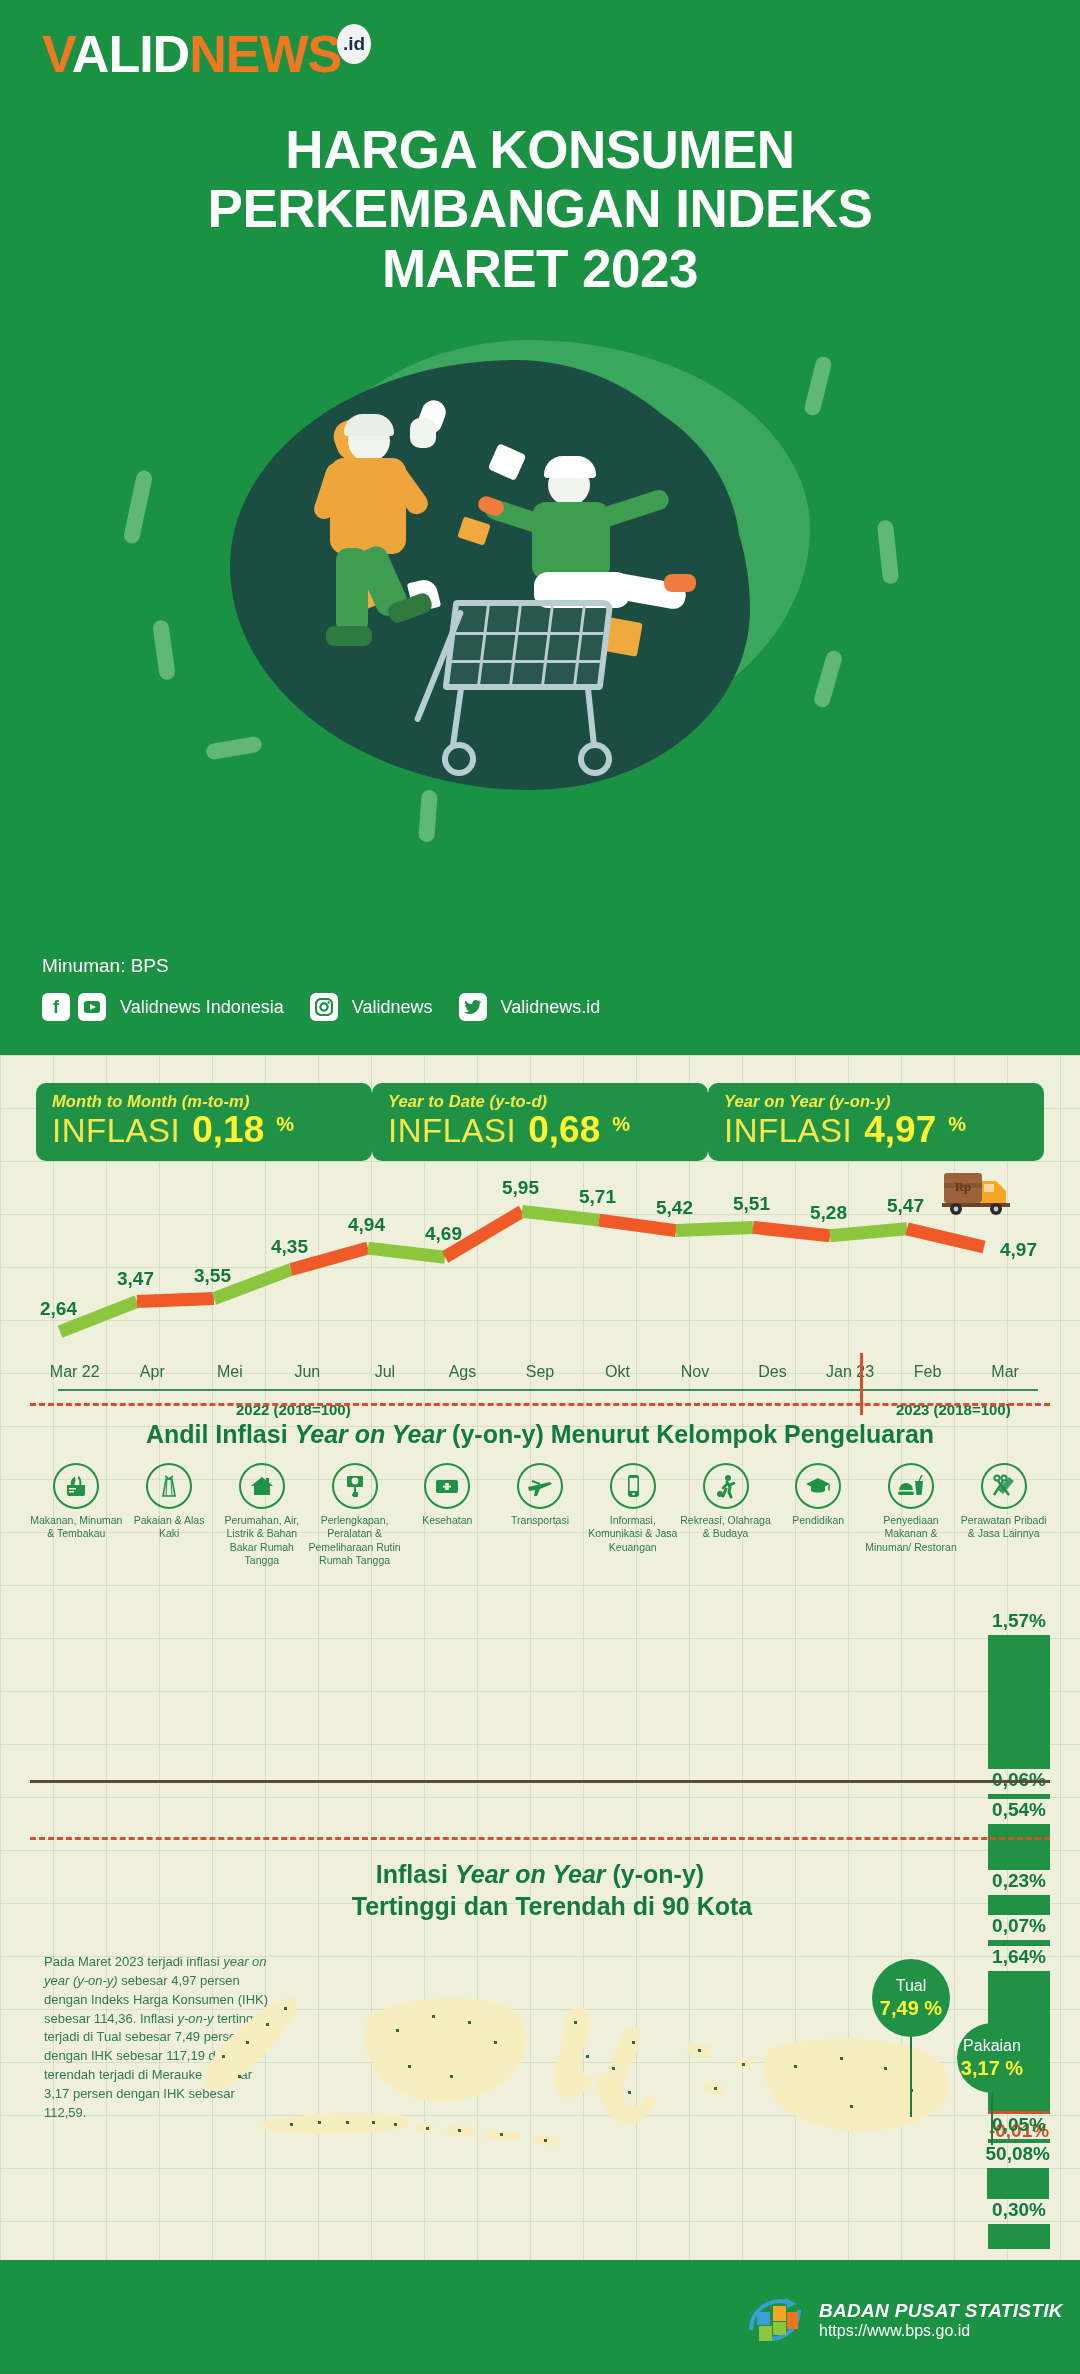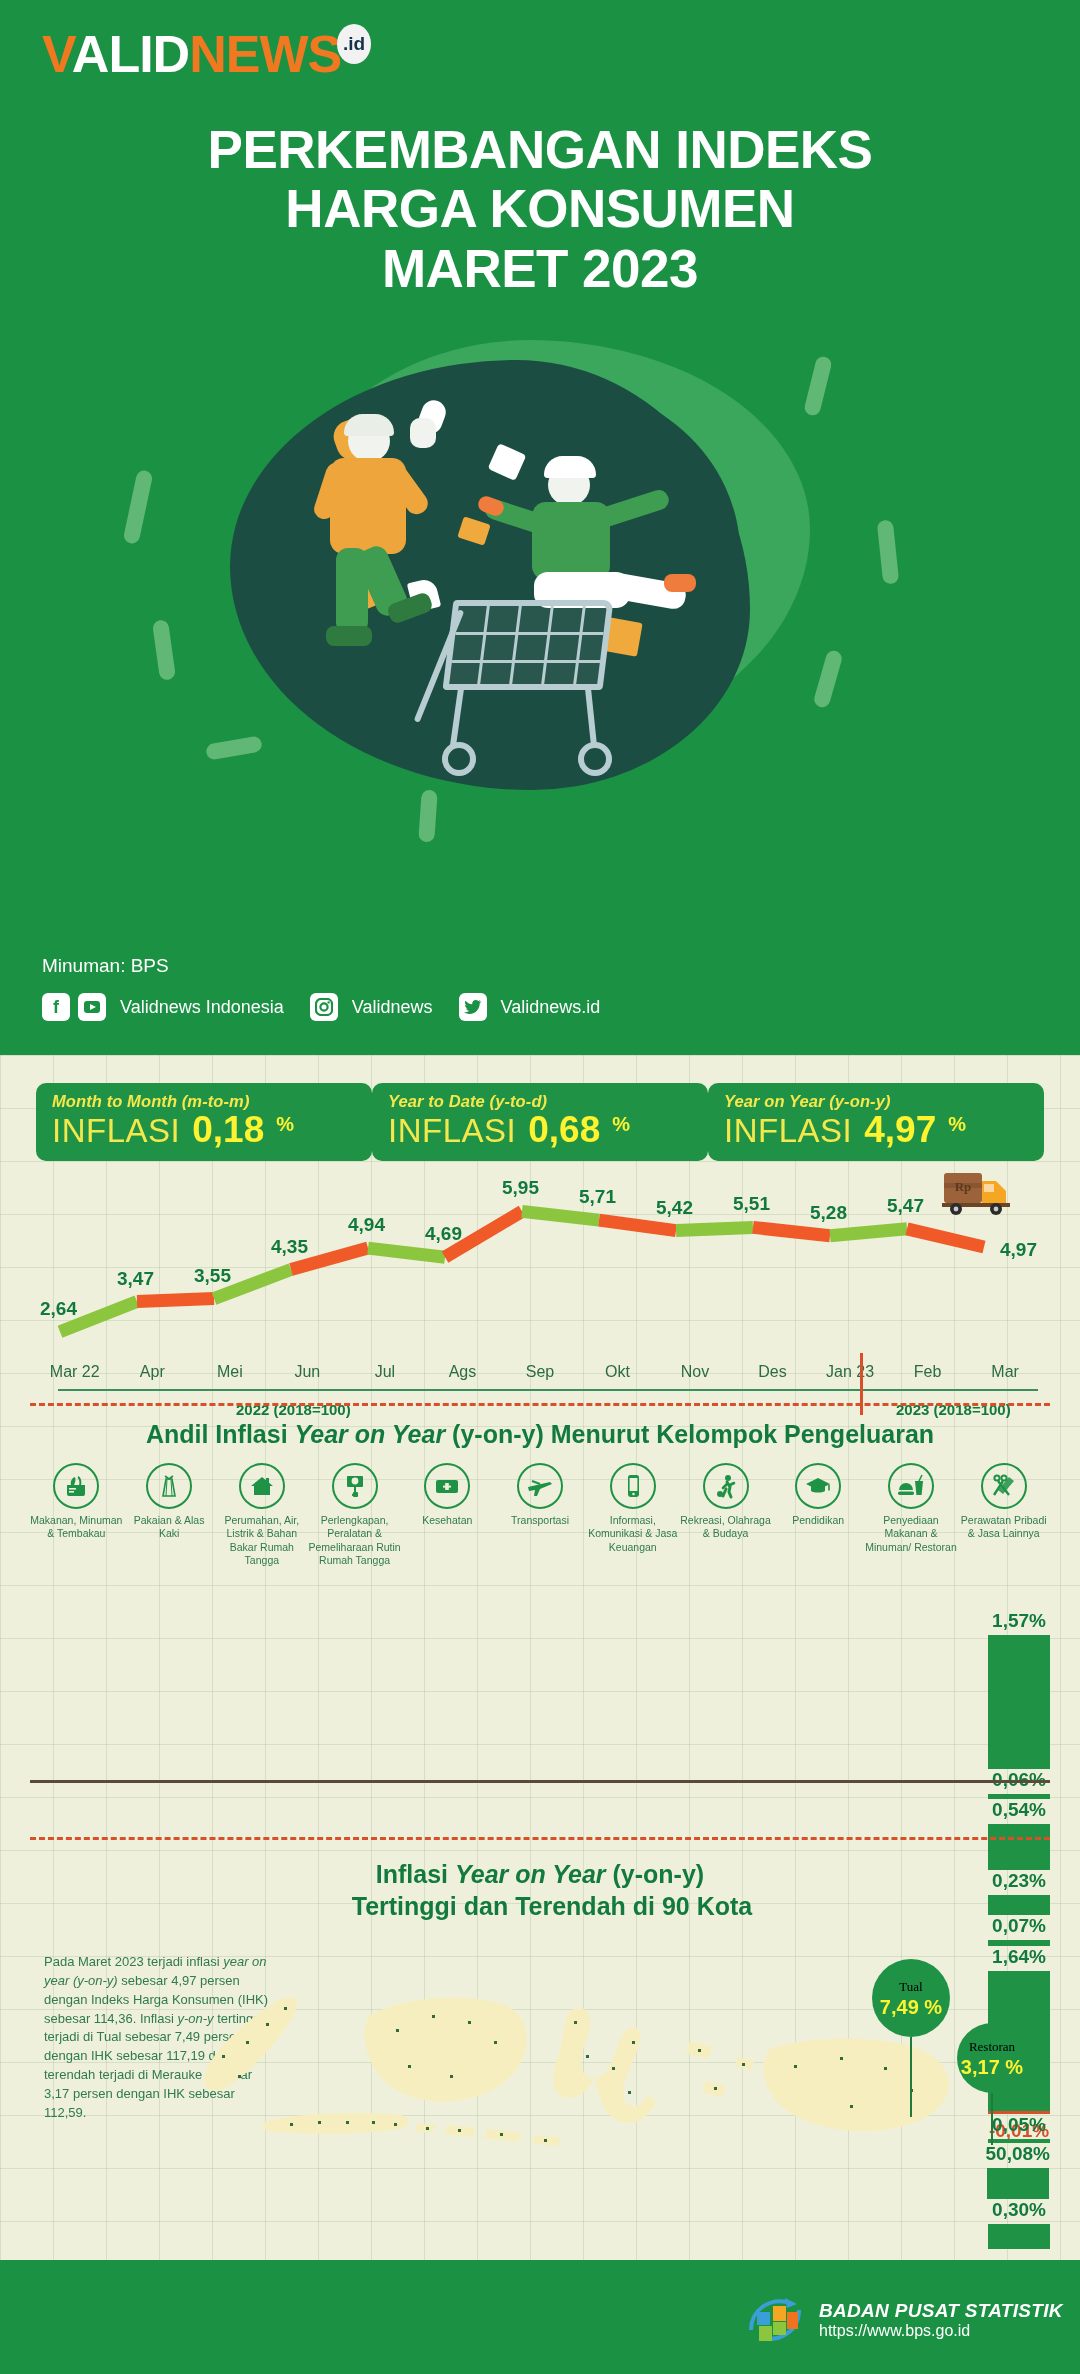--- a/index.html
+++ b/index.html
@@ -114,43 +114,43 @@
   .bar.neg { background: #d8502a; }
   .bars-axis { position: absolute; left: 30px; width: 1020px; height: 3px; background: #5a4a37; }
 
   
   .mapwrap { position: absolute; left: 0; width: 1080px; height: 300px; }
   .map-para { position: absolute; left: 44px; top: 8px; width: 230px; color: #2f7a4e; font-size: 13px; line-height: 1.45; }
   .map-para i { font-style: italic; }
   .map-svg { position: absolute; left: 150px; top: 0; }
   .pin { position: absolute; }
   .pin-circle { border-radius: 50%; background: #1f9246; display: flex; flex-direction: column; align-items: center; justify-content: center; }
-  .pin-city { color: #000000; font-size: 13px; line-height: 1; margin-bottom: 4px; font-family: Liberation Serif, serif; }
+  .pin-city { color: #ffffff; font-size: 16px; line-height: 1; margin-bottom: 4px; }
   .pin-val { color: #fdf330; font-size: 20px; font-weight: 800; line-height: 1; }
   .pin-stick { width: 2.5px; background: #1f7a3c; margin: 0 auto; }
 
   
   .footer { position: absolute; left: 0; top: 2260px; width: 1080px; height: 114px; background: #1b9144; }
   .bps { position: absolute; left: 745px; top: 32px; display: flex; align-items: center; gap: 14px; }
   .bps-txt-1 { color: #ffffff; font-size: 19px; font-weight: 800; font-style: italic; letter-spacing: .3px; }
   .bps-txt-2 { color: #ffffff; font-size: 16px; }
 </style>
 </head>
 <body>
 
 <div class="hero">
 
   <div class="logo">
     <span class="logo-text"><span class="logo-v">V</span><span class="logo-alid">ALID</span><span class="logo-news">NEWS</span></span>
     <span class="logo-id">.id</span>
   </div>
 
   <div class="title-block">
+    <div class="title-line">HARGA KONSUMEN</div>
     <div class="title-line">PERKEMBANGAN INDEKS</div>
-    <div class="title-line">HARGA KONSUMEN</div>
     <div class="title-line">MARET 2023</div>
   </div>
 
   <div class="illus">
     <div class="blob-a"></div>
     <div class="blob-b"></div>
     <div class="blob-c"></div>
 
     <div class="dash" style="left:10px; top:150px; width:16px; height:74px; transform:rotate(12deg);"></div>
     <div class="dash" style="left:36px; top:300px; width:16px; height:60px; transform:rotate(-8deg);"></div>
@@ -575,21 +575,21 @@
     <div class="pin" style="left:872px; top:14px;">
       <div class="pin-circle" style="width:78px; height:78px;">
         <span class="pin-city">Tual</span>
         <span class="pin-val"><span>7,49</span>&nbsp;<span>%</span></span>
       </div>
       <div class="pin-stick" style="height:80px;"></div>
     </div>
 
     <div class="pin" style="left:957px; top:78px;">
       <div class="pin-circle" style="width:70px; height:70px;">
-        <span class="pin-city">Restoran</span>
+        <span class="pin-city">Pakaian</span>
         <span class="pin-val"><span>3,17</span>&nbsp;<span>%</span></span>
       </div>
       <div class="pin-stick" style="height:52px;"></div>
     </div>
   </div>
 </div>
 
 <div class="footer">
   <div class="bps">
     <svg width="60" height="56" viewBox="0 0 60 56">

